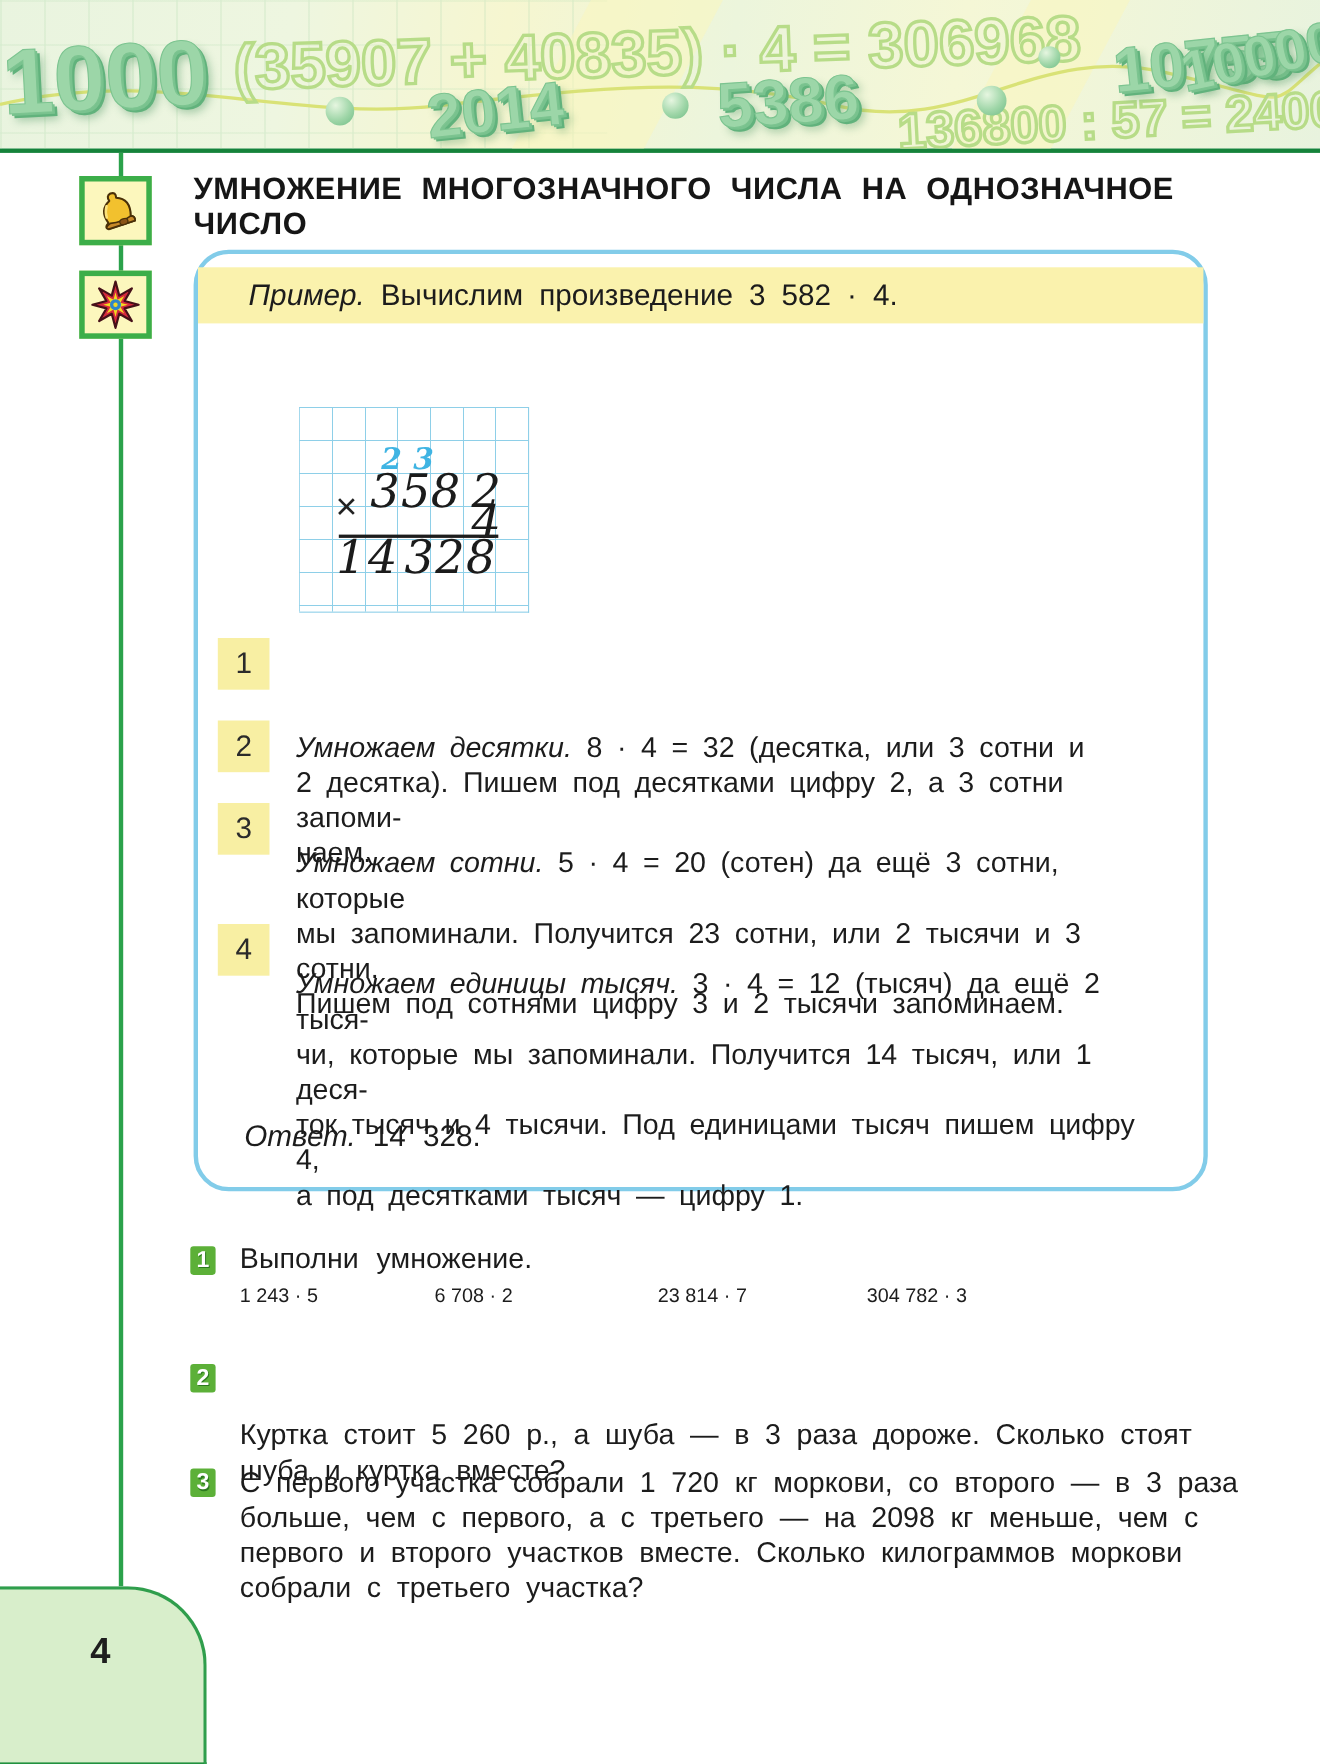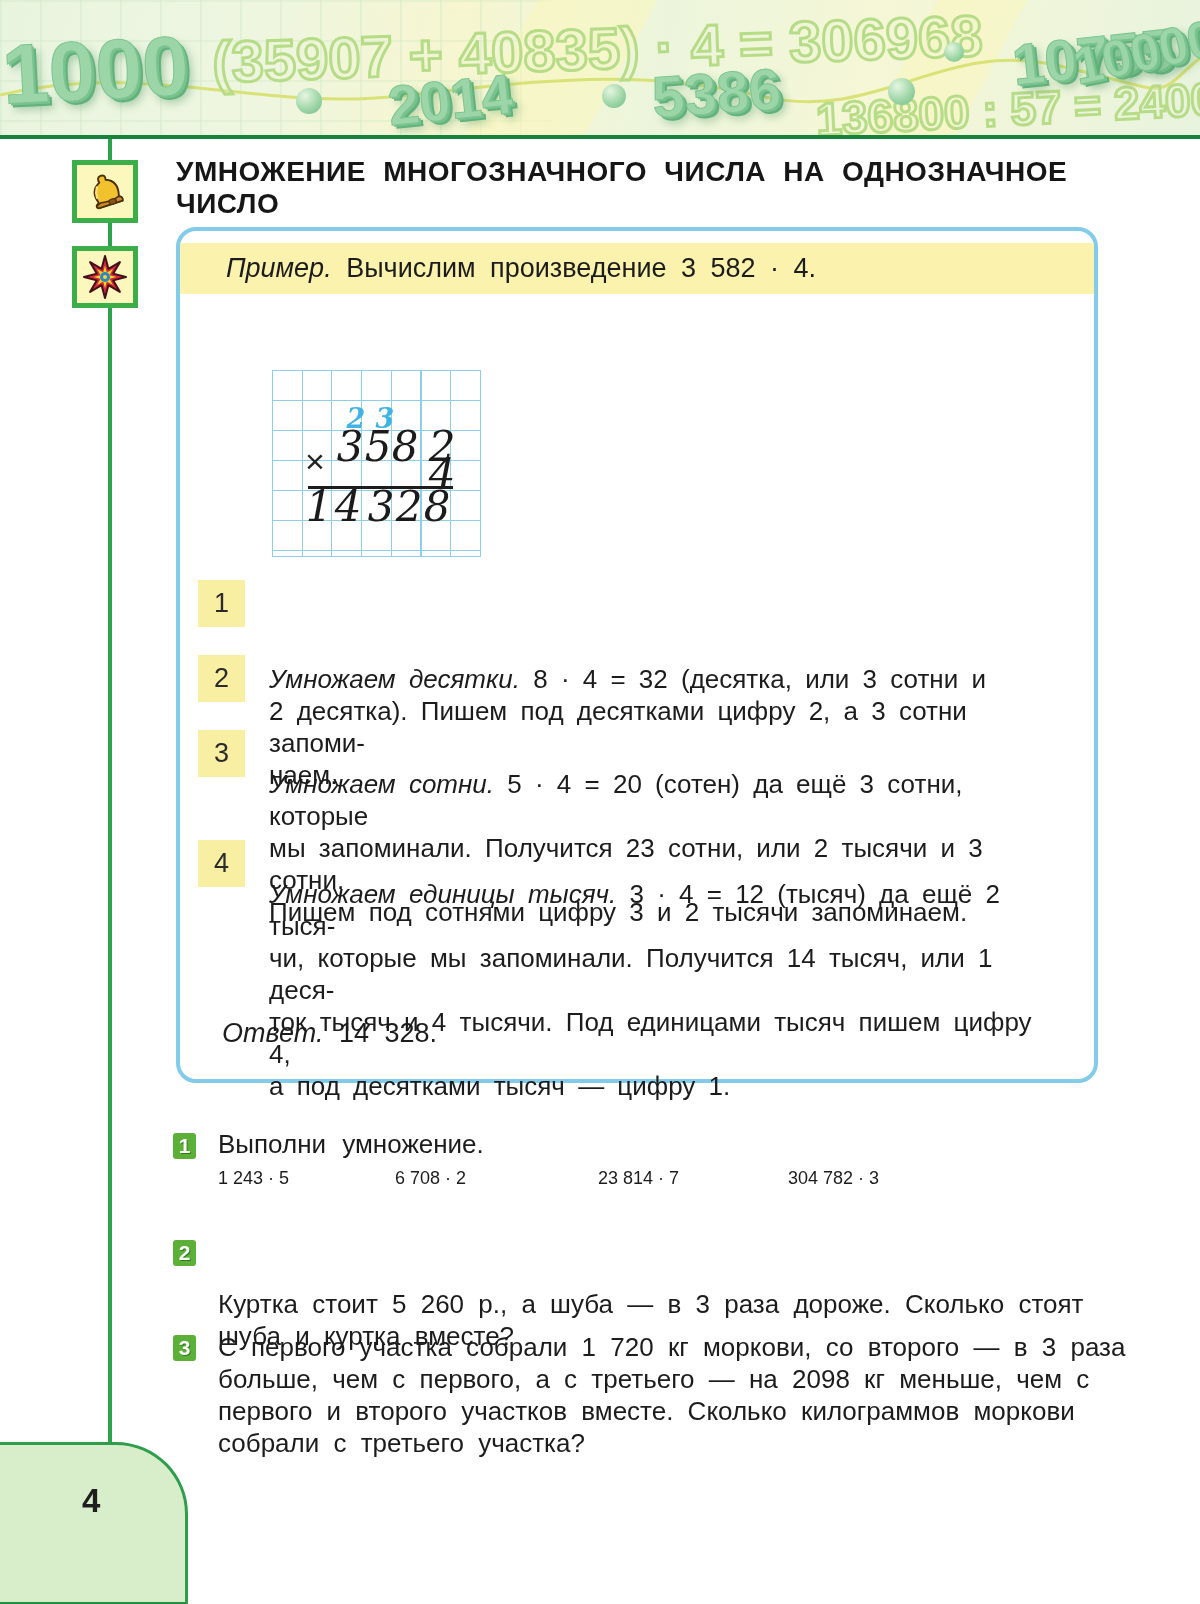--- a/index.html
+++ b/index.html
@@ -30,21 +30,21 @@
   
   .rail{position:absolute;left:108px;top:139px;width:4px;height:1303px;background:#2ba24b;}
   .iconbox{position:absolute;left:72px;width:66px;background:#fcf7bd;border:5px solid #3cae49;box-sizing:border-box;display:flex;align-items:center;justify-content:center;}
   .bellbox{top:160px;height:63px;}
   .starbox{top:246px;height:62px;}
 
   
   .title{position:absolute;left:176px;top:156px;width:950px;font-size:28px;font-weight:bold;letter-spacing:.5px;word-spacing:9px;color:#161616;}
 
   
-  .exbox{position:absolute;left:176px;top:227px;width:922px;height:856px;border:4px solid #82cce9;border-radius:20px;box-sizing:border-box;background:#fff;}
+  .exbox{position:absolute;left:176px;top:227px;width:922px;height:856px;border:4px solid #82cce9;border-radius:32px;box-sizing:border-box;background:#fff;}
   .band{position:absolute;left:0;top:12px;width:914px;height:51px;background:#faf2ad;line-height:51px;font-size:27px;word-spacing:7px;}
   .band .lead{font-style:italic;margin-left:46px;}
   .intro{position:absolute;left:42px;top:92px;font-size:26px;word-spacing:14px;}
 
   .vgrid{position:absolute;left:92px;top:139px;width:209px;height:187px;
     border-right:1px solid #8ecfe8;border-bottom:1px solid #8ecfe8;box-sizing:border-box;
     background-image:repeating-linear-gradient(to right,#8ecfe8 0 1px,transparent 1px 29.7px),
                      repeating-linear-gradient(to bottom,#8ecfe8 0 1px,transparent 1px 30px);}
   .hw{position:absolute;transform:translate(-50%,-50%);font-family:"DejaVu Serif",serif;font-style:italic;color:#1b1b1b;line-height:1;}
   .carry{font-size:27px;color:#3fb4e3;font-weight:bold;}

